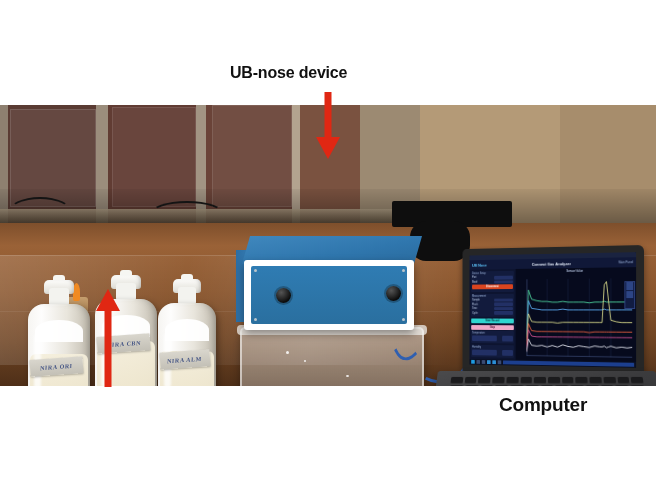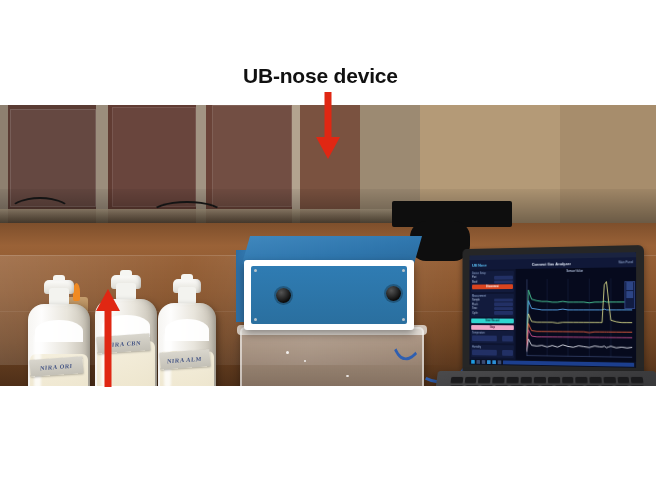--- a/index.html
+++ b/index.html
@@ -4,21 +4,21 @@
 <style>
   html,body{margin:0;padding:0;background:#ffffff;}
   body{width:656px;height:491px;overflow:hidden;
        font-family:"Liberation Sans",sans-serif;}
 
   #fig{position:relative;width:656px;height:491px;background:#fff;}
 
   
   .caption{position:absolute;font-weight:bold;color:#111111;
            letter-spacing:-0.2px;white-space:nowrap;}
-  #cap-device{left:243px;top:64px;font-size:21px;}
+  #cap-device{left:230px;top:64px;font-size:16px;}
   #cap-sample{left:12px;top:394px;font-size:19px;}
   #cap-computer{left:499px;top:394px;font-size:19px;}
 
   
   .arrow{position:absolute;}
   .arrow .shaft{position:absolute;background:#E02713;left:50%;
                 transform:translateX(-50%);}
   .arrow .head{position:absolute;width:0;height:0;left:50%;
                transform:translateX(-50%);}
   #arrow-device{left:316px;top:92px;width:24px;height:68px;}
@@ -209,20 +209,21 @@
   #legend-box{position:absolute;right:1px;top:14%;width:7%;height:26%;
       background:#111c42;border:.5px solid #2b3f7d;}
   .legend-row{height:9%;margin:4% 6%;background:#2d4585;}
 </style>
 </head>
 <body>
 
 <div id="fig">
 
   <div class="caption" id="cap-device">UB-nose device</div>
+  <div class="caption" id="cap-computer">Computer</div>
 
   <div id="photo">
 
     <div class="wall"></div>
     <div class="wall-panel" style="left:10px;top:4px;width:84px;height:96px;
          background:rgba(255,255,255,.07);border:1px solid rgba(255,255,255,.12);"></div>
     <div class="wall-panel" style="left:112px;top:2px;width:82px;height:98px;
          background:rgba(255,255,255,.05);border:1px solid rgba(255,255,255,.10);"></div>
     <div class="wall-panel" style="left:212px;top:0px;width:78px;height:100px;
          background:rgba(255,255,255,.06);border:1px solid rgba(255,255,255,.10);"></div>

